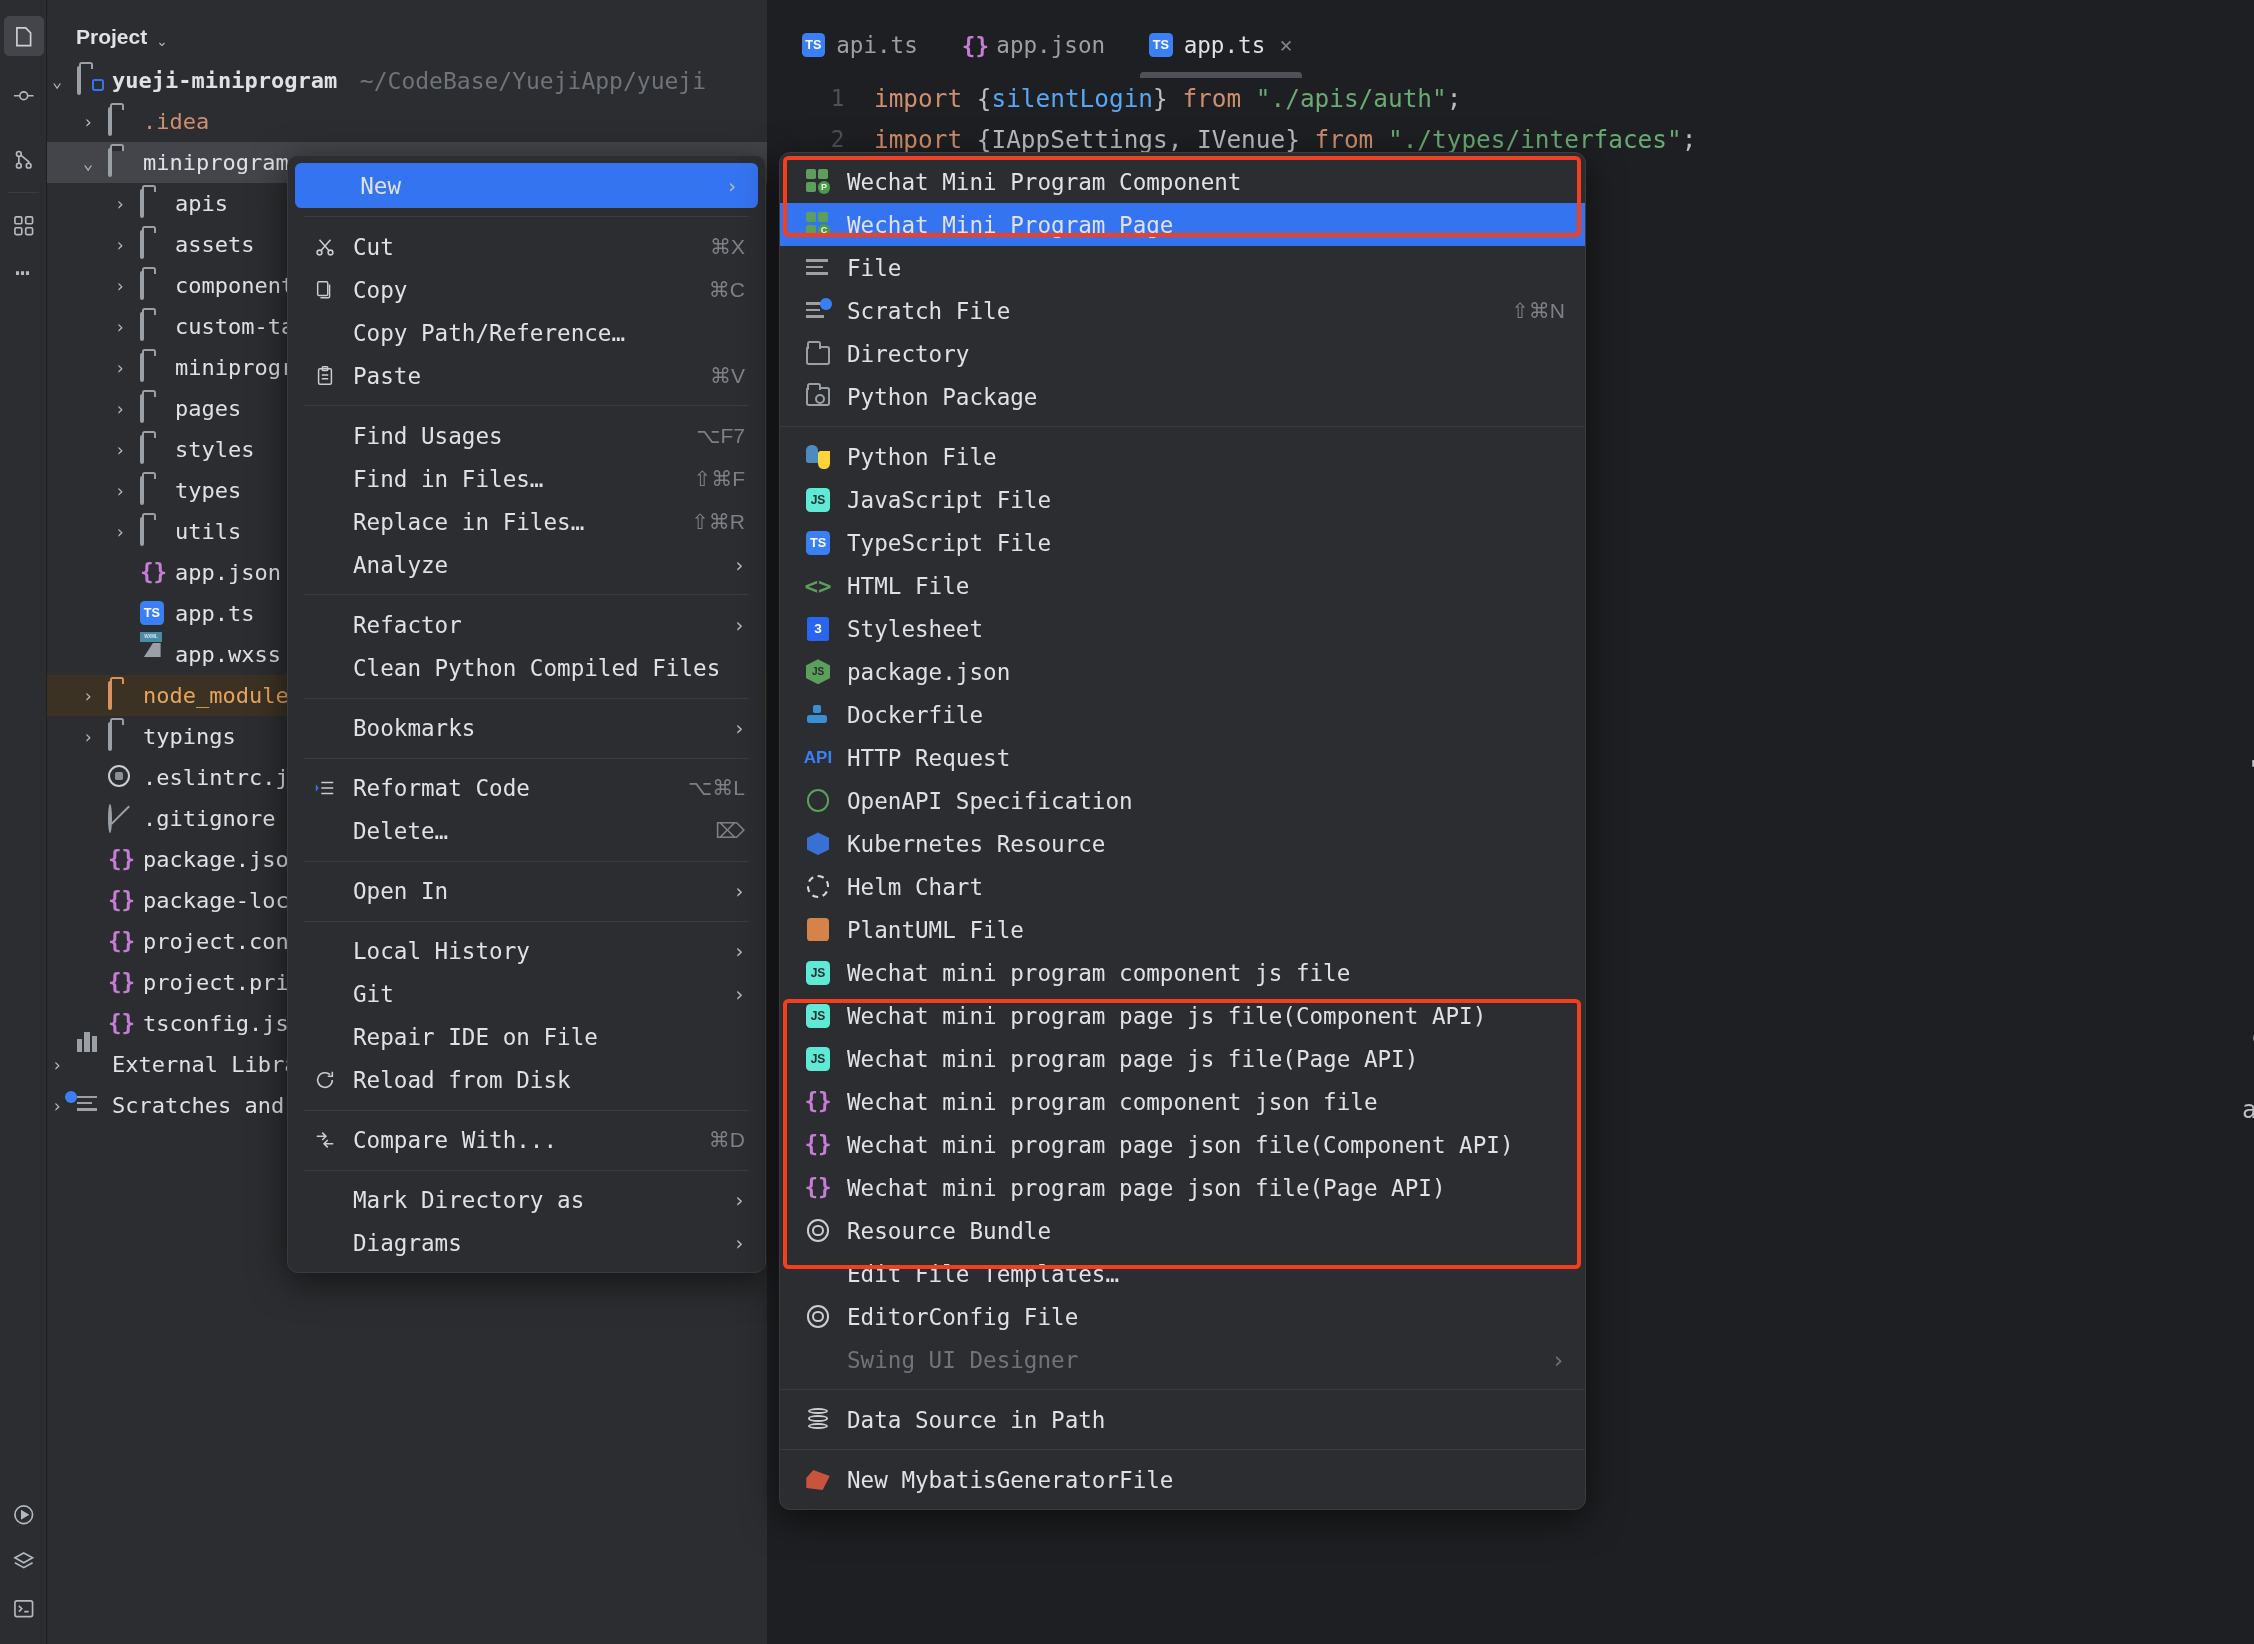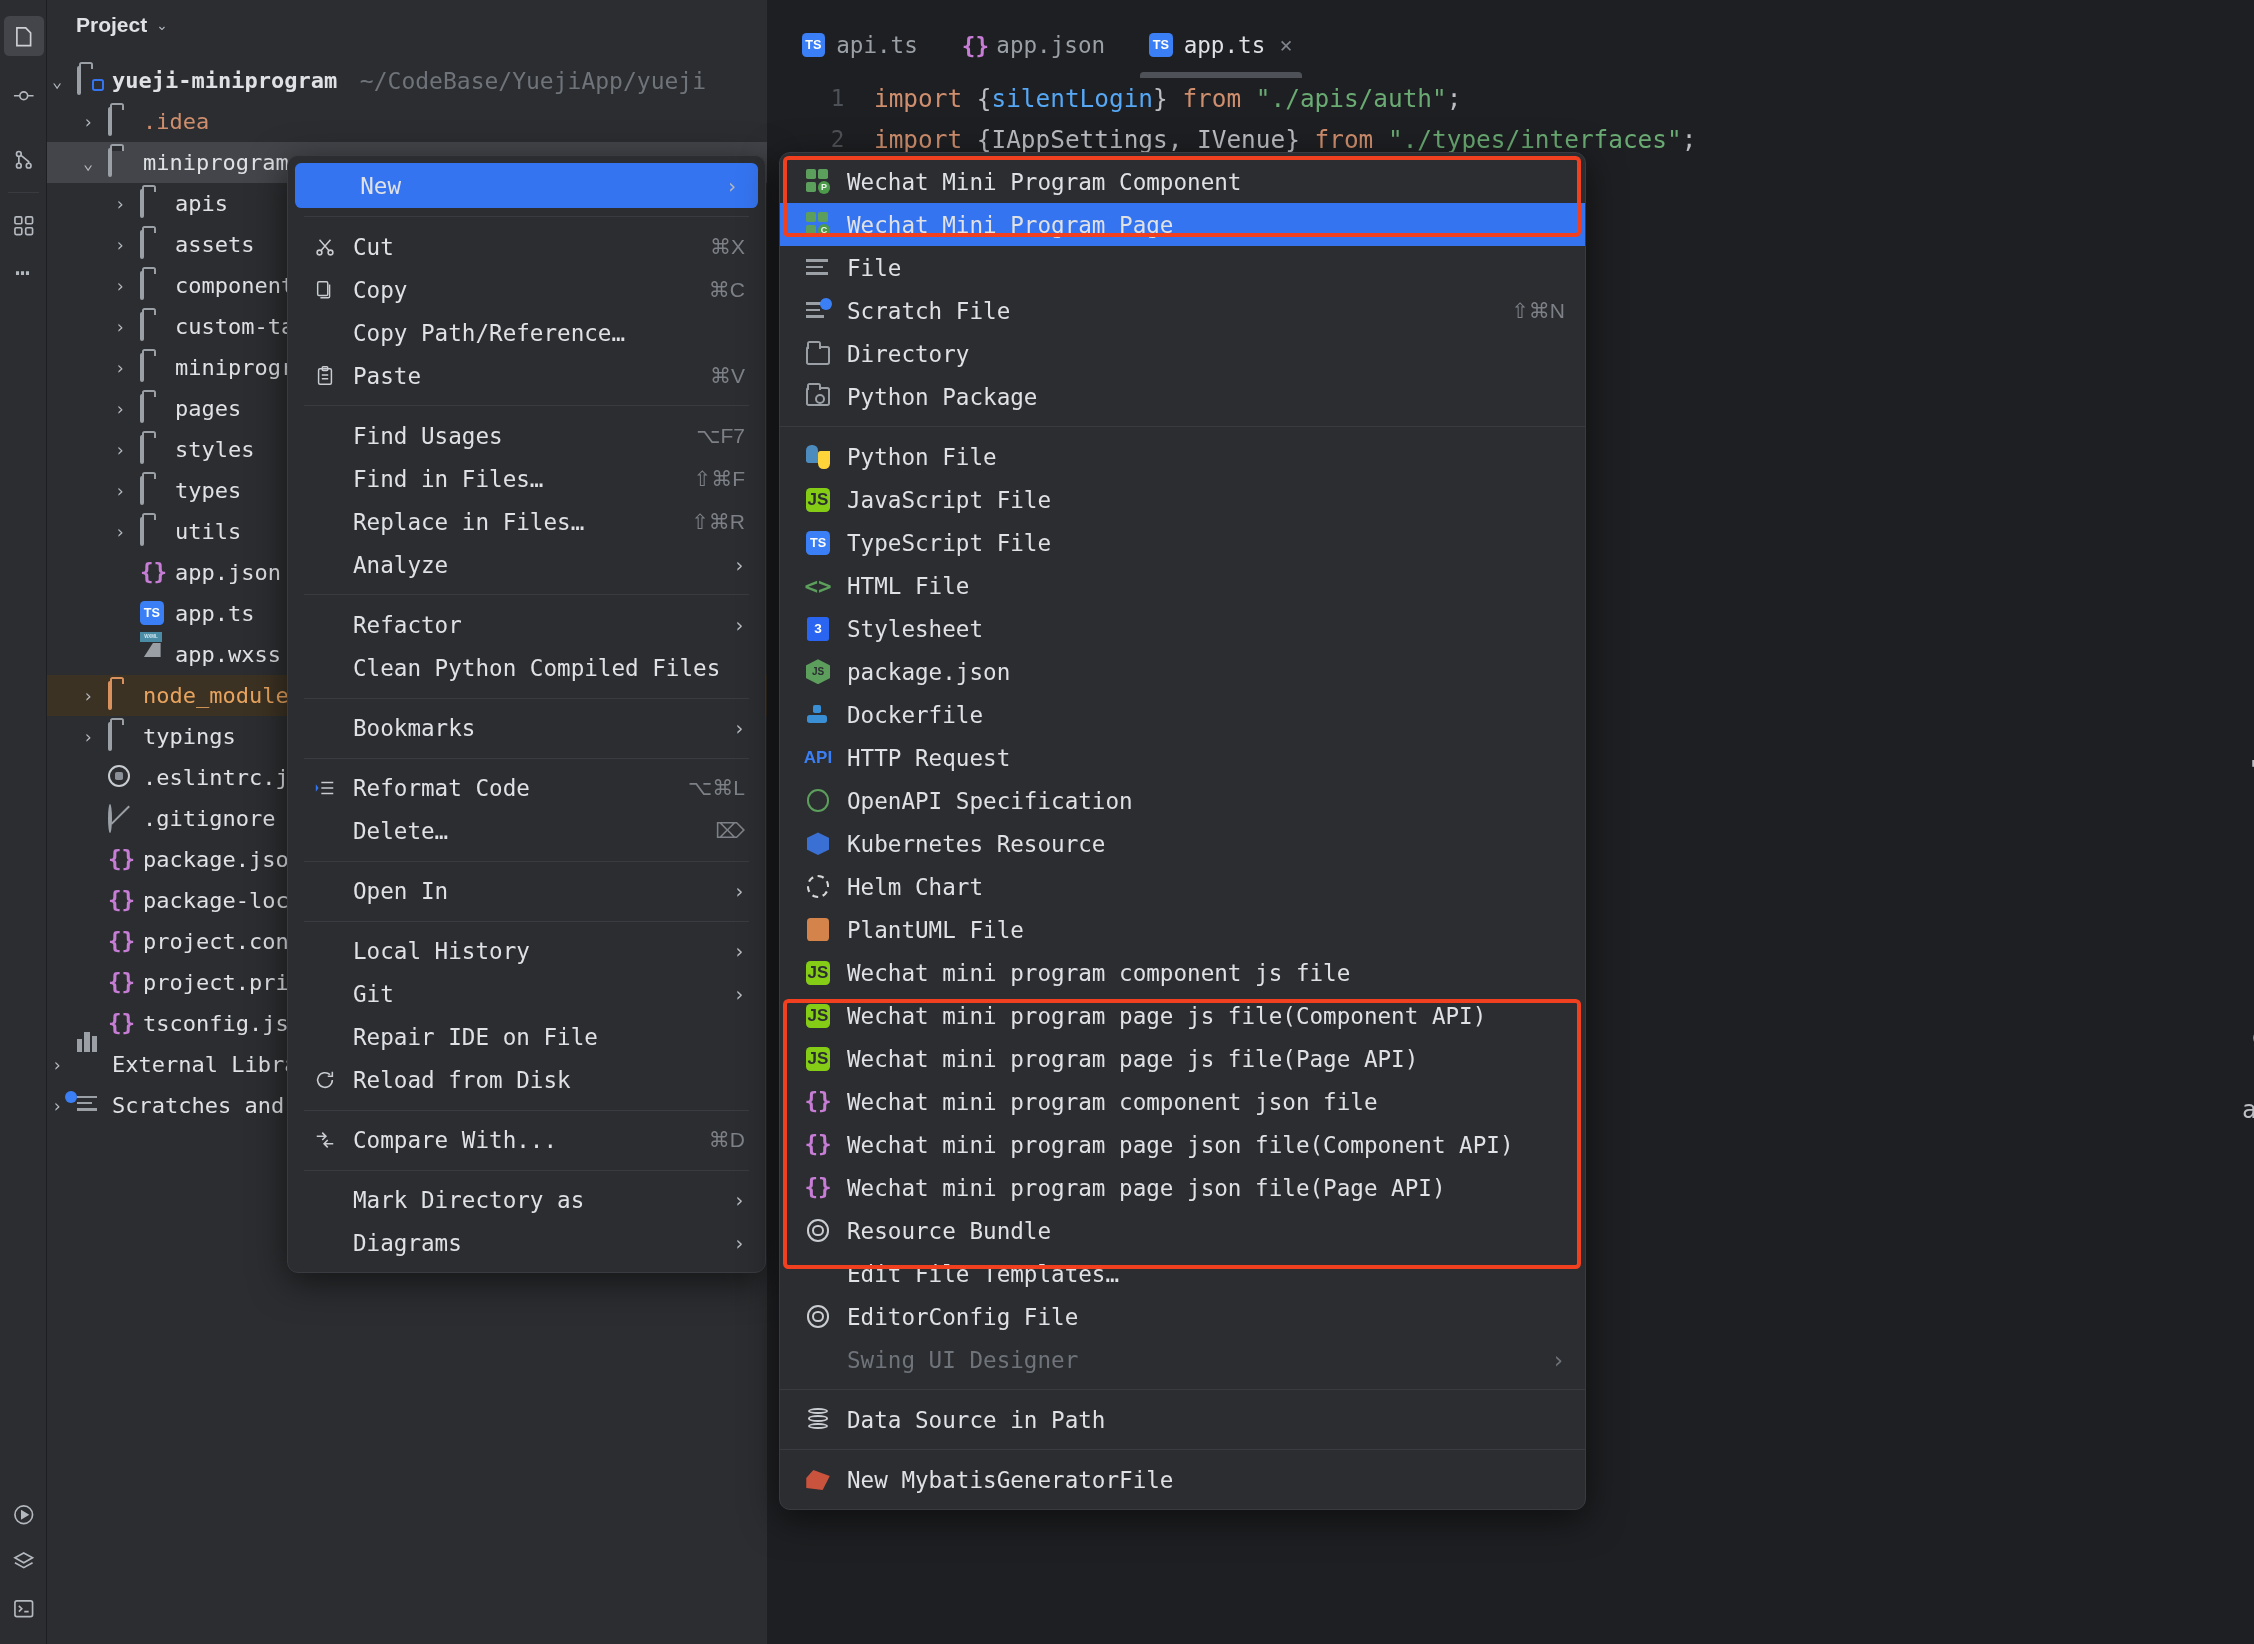--- a/index.html
+++ b/index.html
@@ -24,21 +24,21 @@
   .ab-spacer{ height:16.3px; }
   .ab-div{ width:31px; height:0.9px; background:#393b40; margin:9px auto; }
   .ab-bottom{ position:absolute; bottom:12.7px; left:0; width:47px; }
 
   
   .project-pane{
     position:absolute; left:47px; top:0; width:720px; height:1645px;
     background:#2b2d30;
   }
   .pp-header{
-    height:49px; display:flex; align-items:center; padding-left:29px; gap:9px;
+    height:49px; display:flex; align-items:flex-end; padding-left:29px; gap:9px;
     color:#dfe1e5; font-size:21px; font-weight:700;
     font-family:"Liberation Sans", sans-serif;
   }
   .pp-header .chev{ font-size:13.6px; color:#b4b8bf; font-weight:400; }
   .tree{ padding-top:11px; font-size:22px; color:#dfe1e5; }
   .trow{
     height:41px; display:flex; align-items:center; gap:10px; white-space:nowrap;
     padding-right:9px;
   }
   .trow.sel{ background:#43454a; }
@@ -67,22 +67,22 @@
   }
   .folder.orange-f{ border-color:#d9925e; }
   .folder.orange-f::before{ border-color:#d9925e; background:#3c3223; }
   .braces{ color:#c77dd6; font-size:22.6px; line-height:25px; font-weight:600; }
   .ts-badge{
     width:23.5px;height:23.5px;background:#3a7ff5;border-radius:4.5px;color:#fff;
     font-size:12.7px;font-weight:700;display:flex;align-items:center;justify-content:center;
     font-family:"Liberation Sans", sans-serif;
   }
   .js-badge{
-    width:23.5px;height:23.5px;background:#84cc16;border-radius:4.5px;color:#2b2d30;
-    font-size:17px;font-weight:700;display:flex;align-items:center;justify-content:center;
+    width:23.5px;height:23.5px;background:#5eead4;border-radius:4.5px;color:#2b2d30;
+    font-size:12px;font-weight:700;display:flex;align-items:center;justify-content:center;
     font-family:"Liberation Sans", sans-serif;
   }
   .wxml-ico{ width:25px;height:25px; position:relative; }
   .wxml-ico::before{ content:""; position:absolute; top:0.9px; left:3.6px; width:17px;height:14.5px;
     background:#9aa0a6; clip-path:polygon(0 100%,55% 0,100% 0,100% 100%); }
   .wxml-ico::after{ content:"WXML"; position:absolute; bottom:0; left:0; width:22px;height:10px;
     background:#4a8ca5; color:#cfe6ef; font-size:4.5px; line-height:10px; text-align:center;
     font-family:"Liberation Sans", sans-serif; font-weight:700;}
   .eslint-ico{ width:22px;height:22px;border:2.7px solid #c9ccd1;border-radius:50%;
     display:flex;align-items:center;justify-content:center;}

